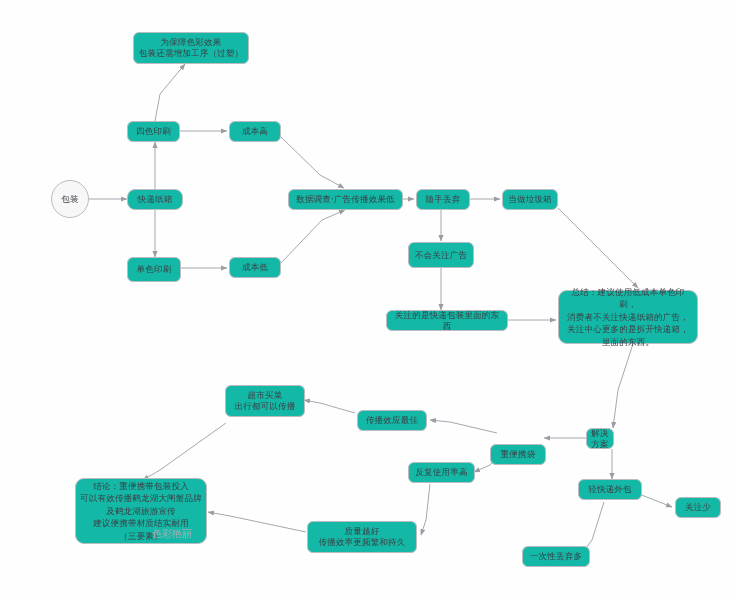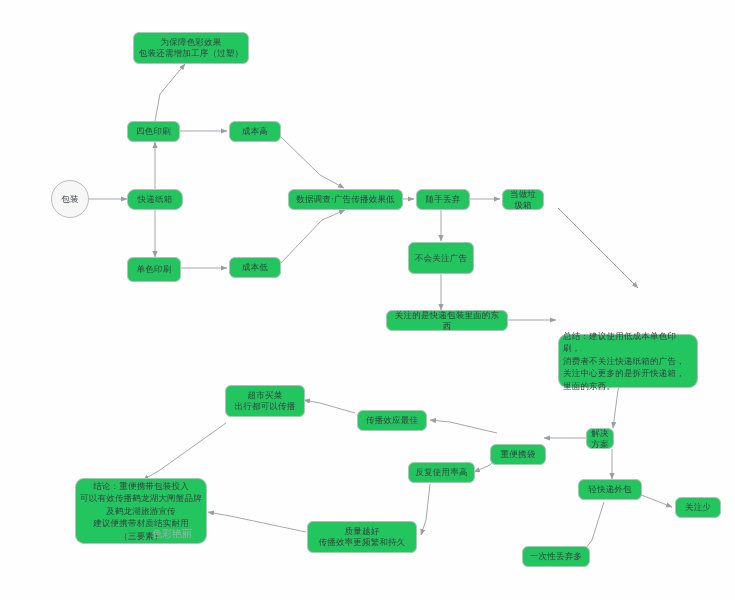--- a/index.html
+++ b/index.html
@@ -19,43 +19,42 @@
     position: absolute;
     left: 0;
     top: 0;
     width: 735px;
     height: 600px;
     pointer-events: none;
   }
   .node {
     position: absolute;
     box-sizing: border-box;
-    background: #22c55e;
+    background: #14b8a6;
     border: 1px solid #b9bcc0;
     border-radius: 6px;
     color: #3b3f45;
     font-size: 8.5px;
     line-height: 11px;
     text-align: center;
     display: flex;
     align-items: center;
     justify-content: center;
     white-space: pre-line;
     letter-spacing: 0.2px;
     z-index: 2;
   }
   .node.start {
     border-radius: 50%;
     background: #f7f7f7;
   }
   .node.summary {
     border-radius: 9px;
     line-height: 12.5px;
-    text-align: left;
-    margin-top: 44px;
+    text-align: center;
   }
   .node.conclusion {
     border-radius: 9px;
     line-height: 12.5px;
   }
   .node-text {
     display: block;
     width: 100%;
     padding: 0 4px;
     box-sizing: border-box;
@@ -157,25 +156,25 @@
   </div>
 
   <div class="node" style="left:288px; top:189px; width:115px; height:21px;">
     <span class="node-text">数据调查·广告传播效果低</span>
   </div>
 
   <div class="node" style="left:416px; top:189px; width:54px; height:21px;">
     <span class="node-text">随手丢弃</span>
   </div>
 
-  <div class="node" style="left:502px; top:189px; width:42px; height:21px;">
+  <div class="node" style="left:502px; top:189px; width:56px; height:21px;">
     <span class="node-text">当做垃圾箱</span>
   </div>
 
-  <div class="node" style="left:408px; top:242px; width:66px; height:32px;">
+  <div class="node" style="left:408px; top:242px; width:66px; height:26px;">
     <span class="node-text">不会关注广告</span>
   </div>
 
   <div class="node" style="left:386px; top:310px; width:122px; height:21px;">
     <span class="node-text">关注的是快递包装里面的东西</span>
   </div>
 
   <div class="node summary" style="left:558px; top:290px; width:140px; height:54px;">
     <span class="node-text">总结：建议使用低成本单色印刷，
 消费者不关注快递纸箱的广告，

